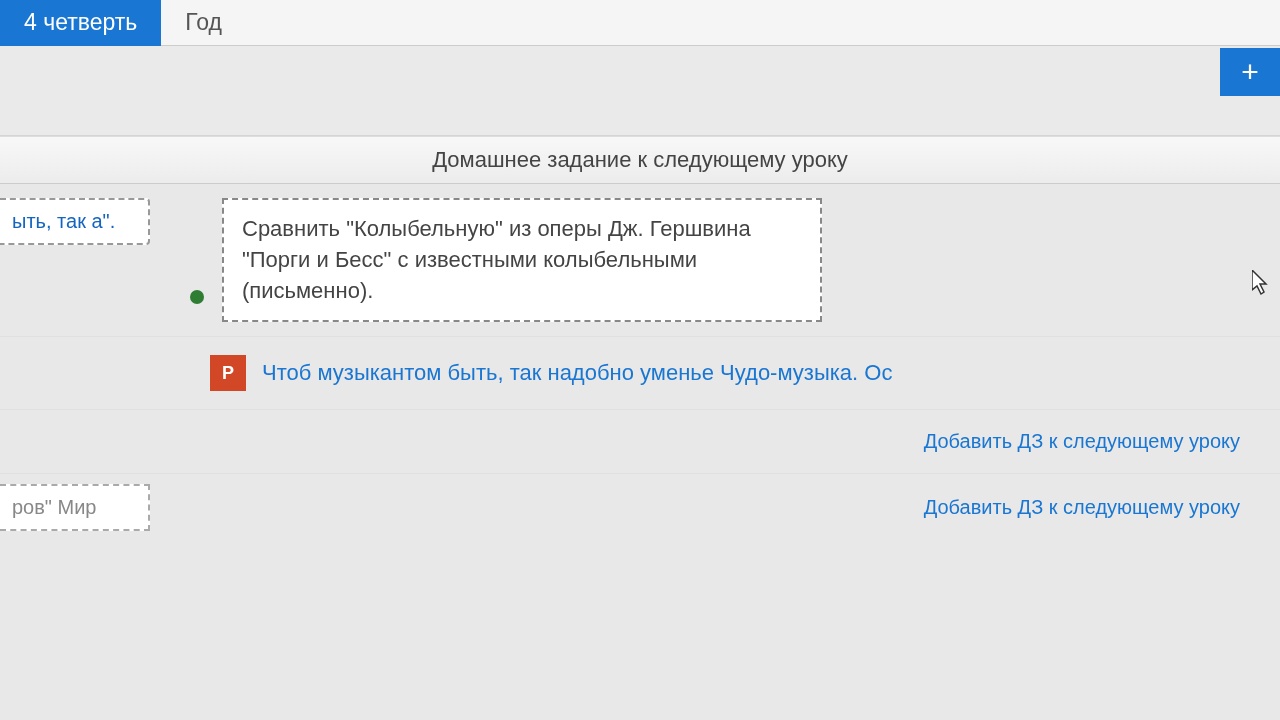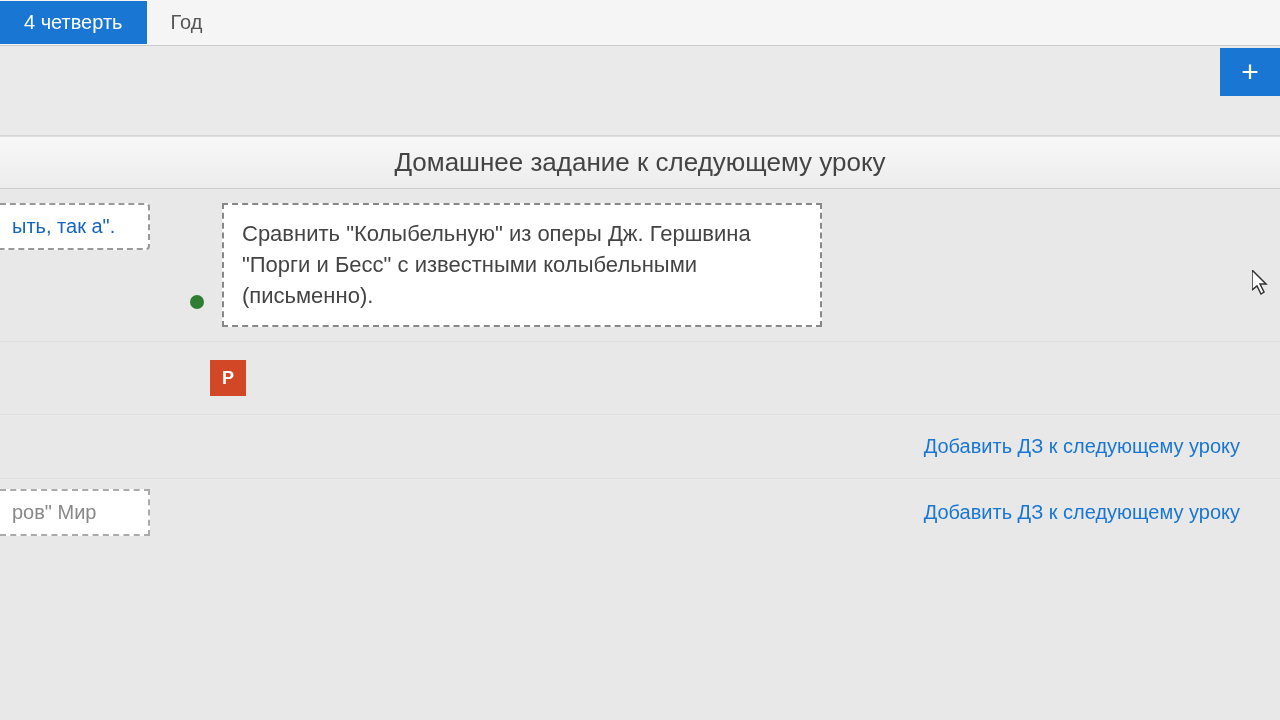--- a/index.html
+++ b/index.html
@@ -14,21 +14,21 @@
     .tabs {
       display: flex;
       align-items: center;
       background: #f5f5f5;
       border-bottom: 1px solid #ccc;
       height: 46px;
       position: relative;
     }
     .tab {
       padding: 10px 24px;
-      font-size: 20px;
+      font-size: 23px;
       color: #555;
       cursor: pointer;
     }
     .tab.active {
       background: #1976d2;
       color: #fff;
     }
     .add-button {
       position: absolute;
       right: 0;
@@ -47,21 +47,21 @@
       height: 90px;
       background: #eaeaea;
       border-bottom: 1px solid #d5d5d5;
     }
     .section-header {
       background: linear-gradient(#f8f8f8, #ececec);
       border-top: 1px solid #ddd;
       border-bottom: 1px solid #ccc;
       padding: 10px 20px;
       text-align: center;
-      font-size: 26px;
+      font-size: 22px;
       color: #444;
     }
     .content-row {
       display: flex;
       padding: 14px 0 14px 0;
       border-bottom: 1px solid #e0e0e0;
       min-height: 120px;
       align-items: flex-start;
       position: relative;
     }
@@ -172,20 +172,21 @@
 <div class="section-header">Домашнее задание к следующему уроку</div>
 
 <div class="content-row">
   <div class="left-cell">ыть, так а".</div>
   <div class="status-dot"></div>
   <div class="homework-box">Сравнить "Колыбельную" из оперы Дж. Гершвина "Порги и Бесс" с известными колыбельными (письменно).</div>
 </div>
 
 <div class="attachment-row">
   <div class="ppt-icon">P</div>
+  <div class="attachment-link">Чтоб музыкантом быть, так надобно уменье Чудо-музыка. Ос</div>
 </div>
 
 <div class="action-row">
   <span class="action-link">Добавить ДЗ к следующему уроку</span>
 </div>
 
 <div class="second-row">
   <div class="second-left">ров" Мир</div>
   <div class="second-action">
     <span class="action-link">Добавить ДЗ к следующему уроку</span>

